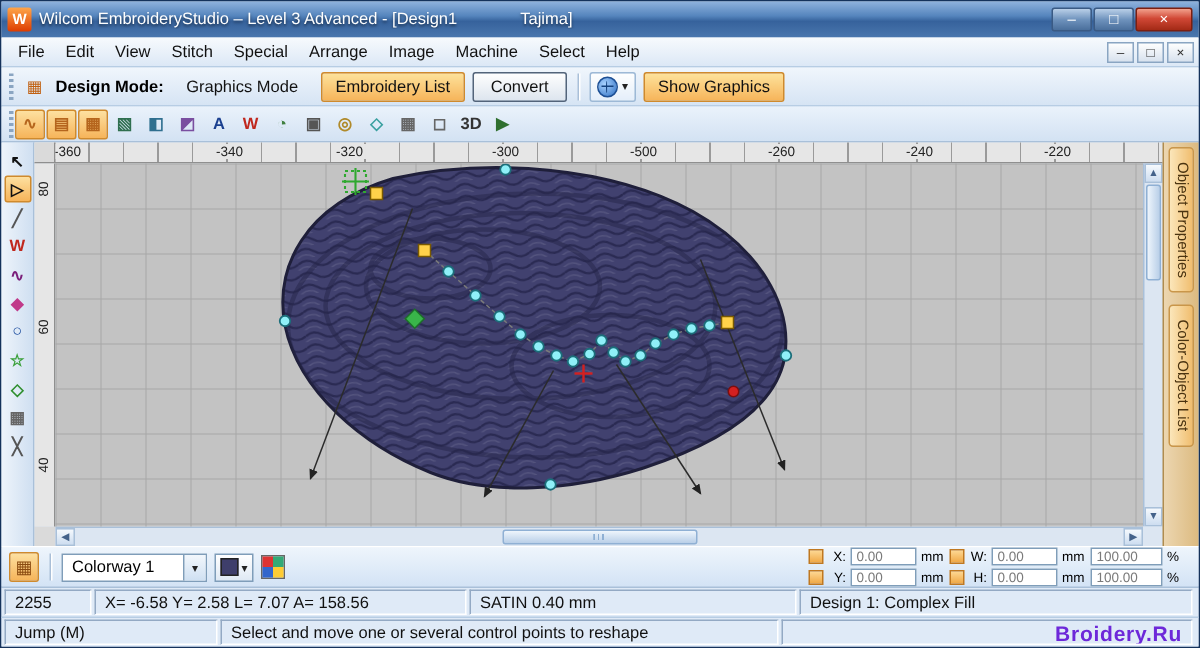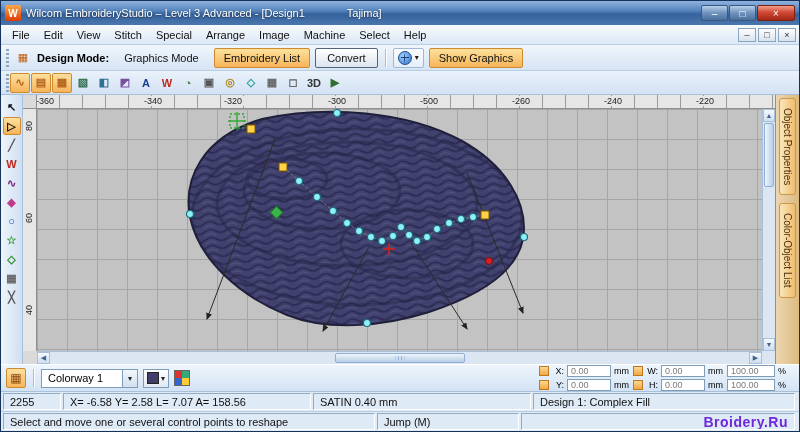--- a/index.html
+++ b/index.html
@@ -392,20 +392,20 @@
   </div>
 
   <div class="statusbar">
     <span class="seg s1">2255</span>
     <span class="seg s2">X= -6.58 Y=  2.58 L=  7.07 A= 158.56</span>
     <span class="seg s3">SATIN  0.40 mm</span>
     <span class="seg s4">Design 1: Complex Fill</span>
   </div>
 
   <div class="hintbar">
+    <span class="seg h2">Jump (M)</span>
     <span class="seg h1">Select and move one or several control points to reshape</span>
-    <span class="seg h2">Jump (M)</span>
     <span class="seg h3">
         <span class="watermark">Broidery.Ru</span>
       </span>
   </div>
 
 </div>
 
 </body></html>

